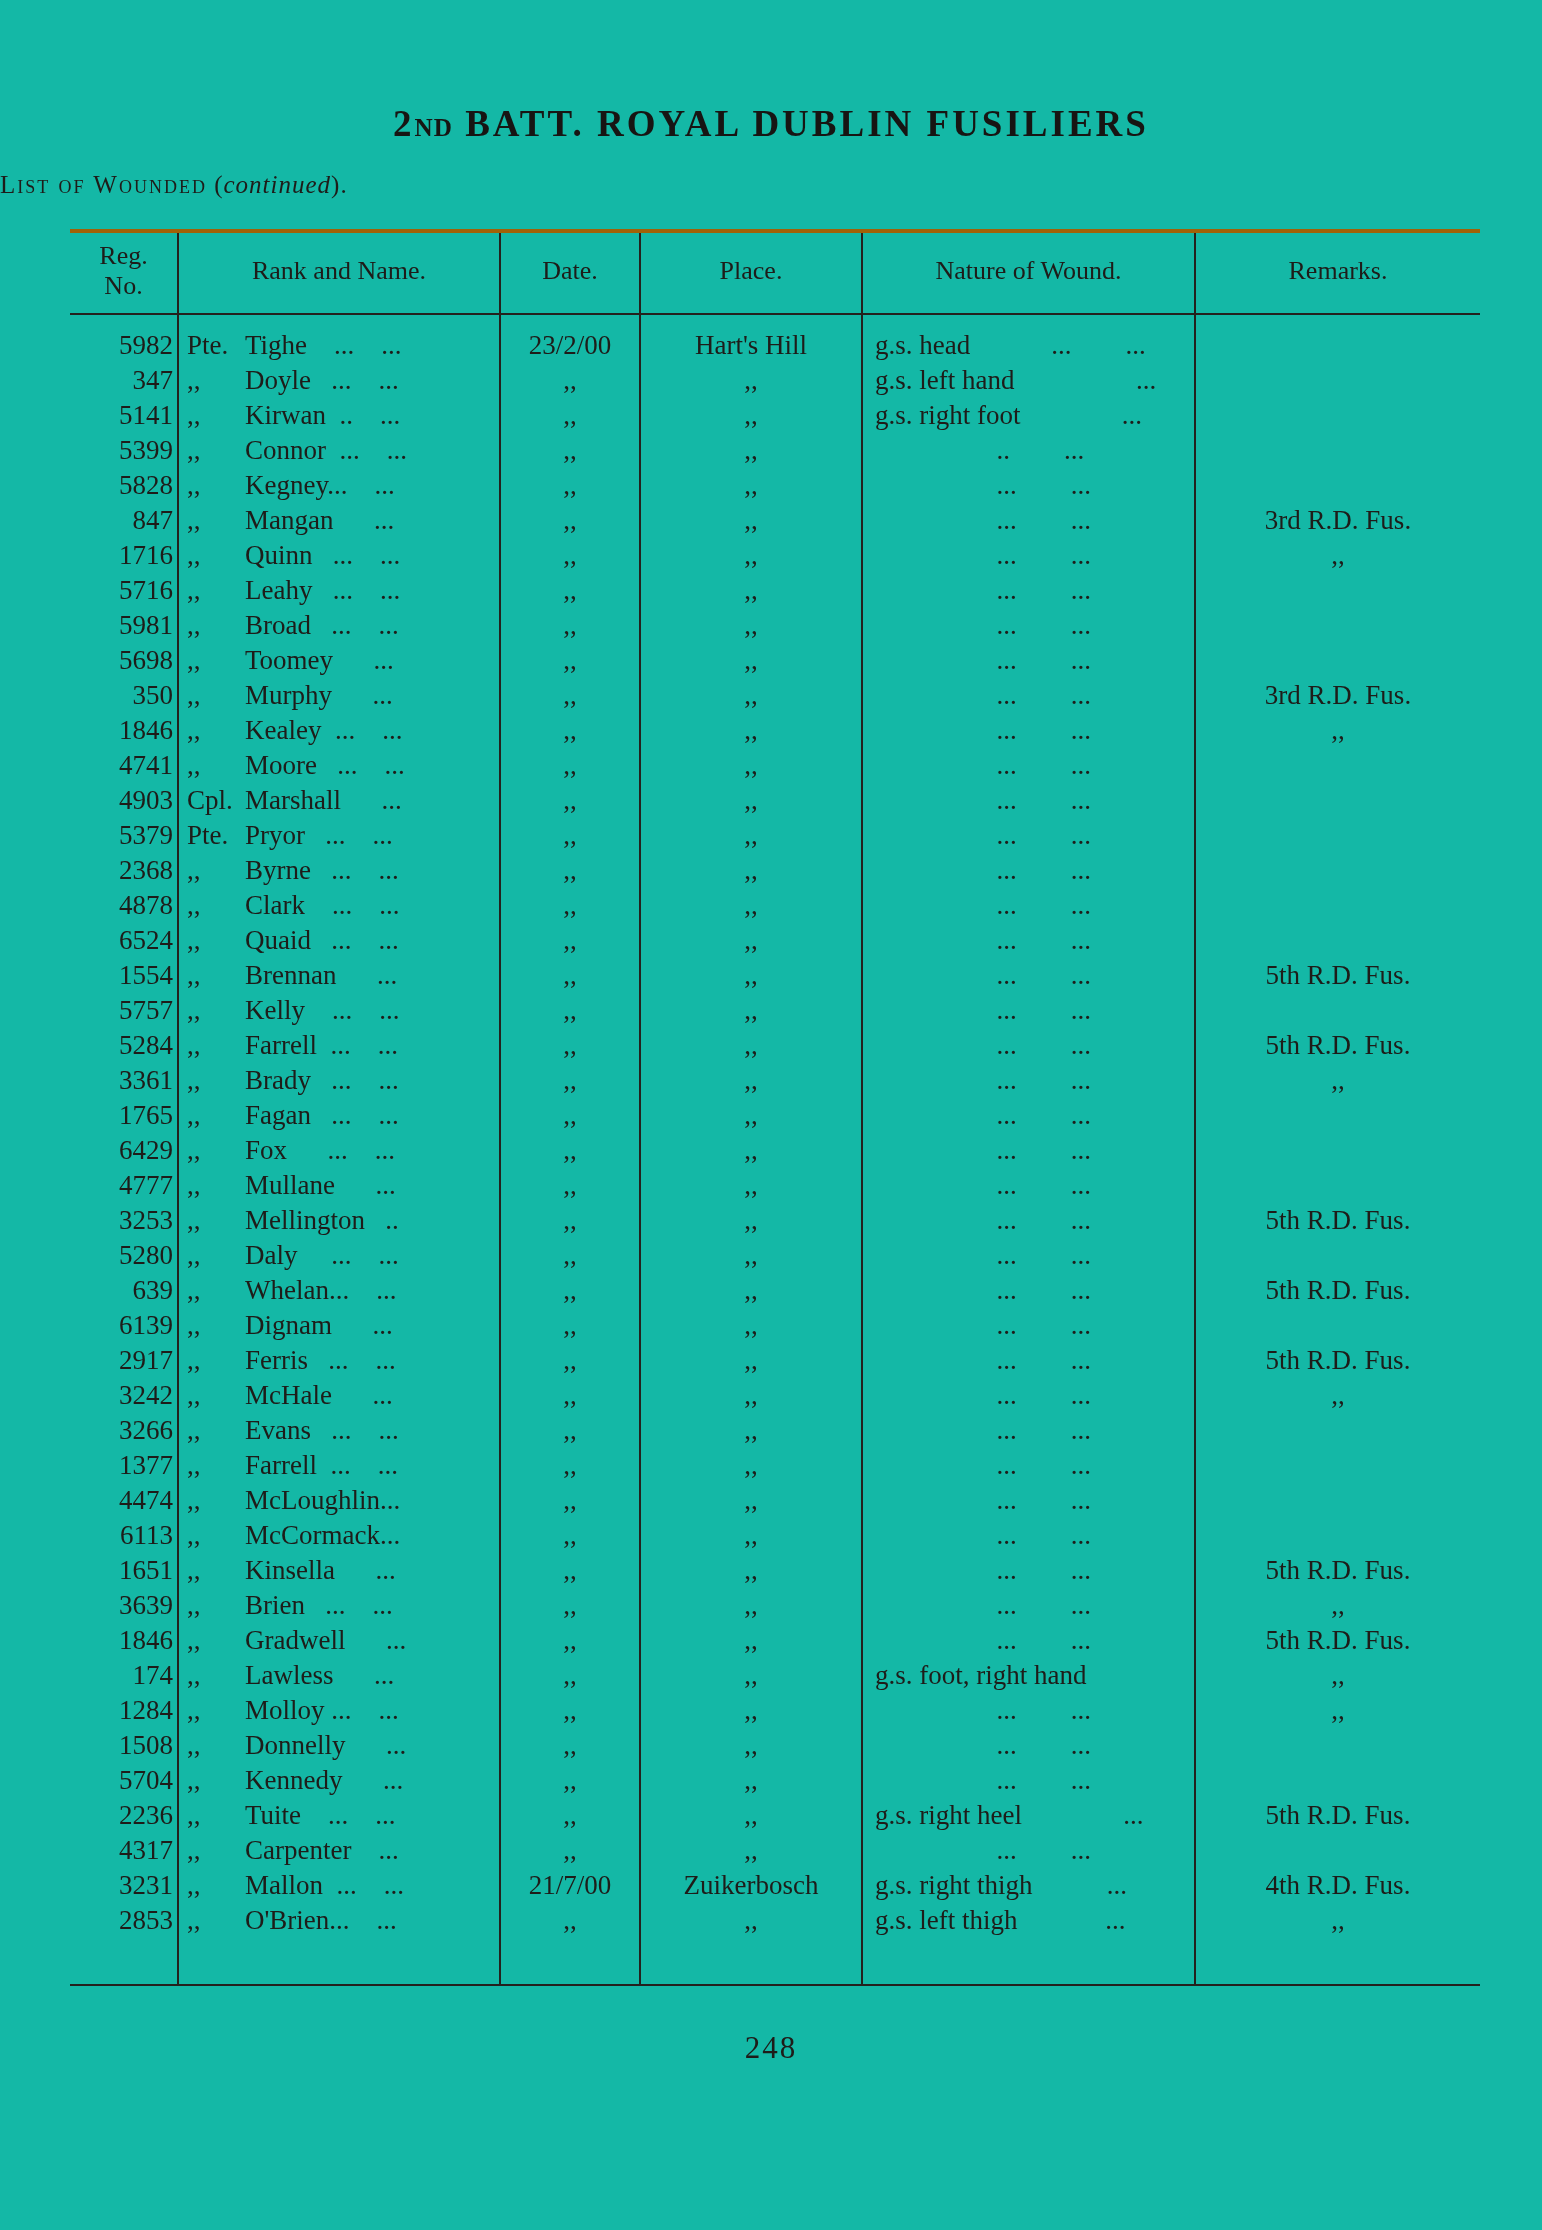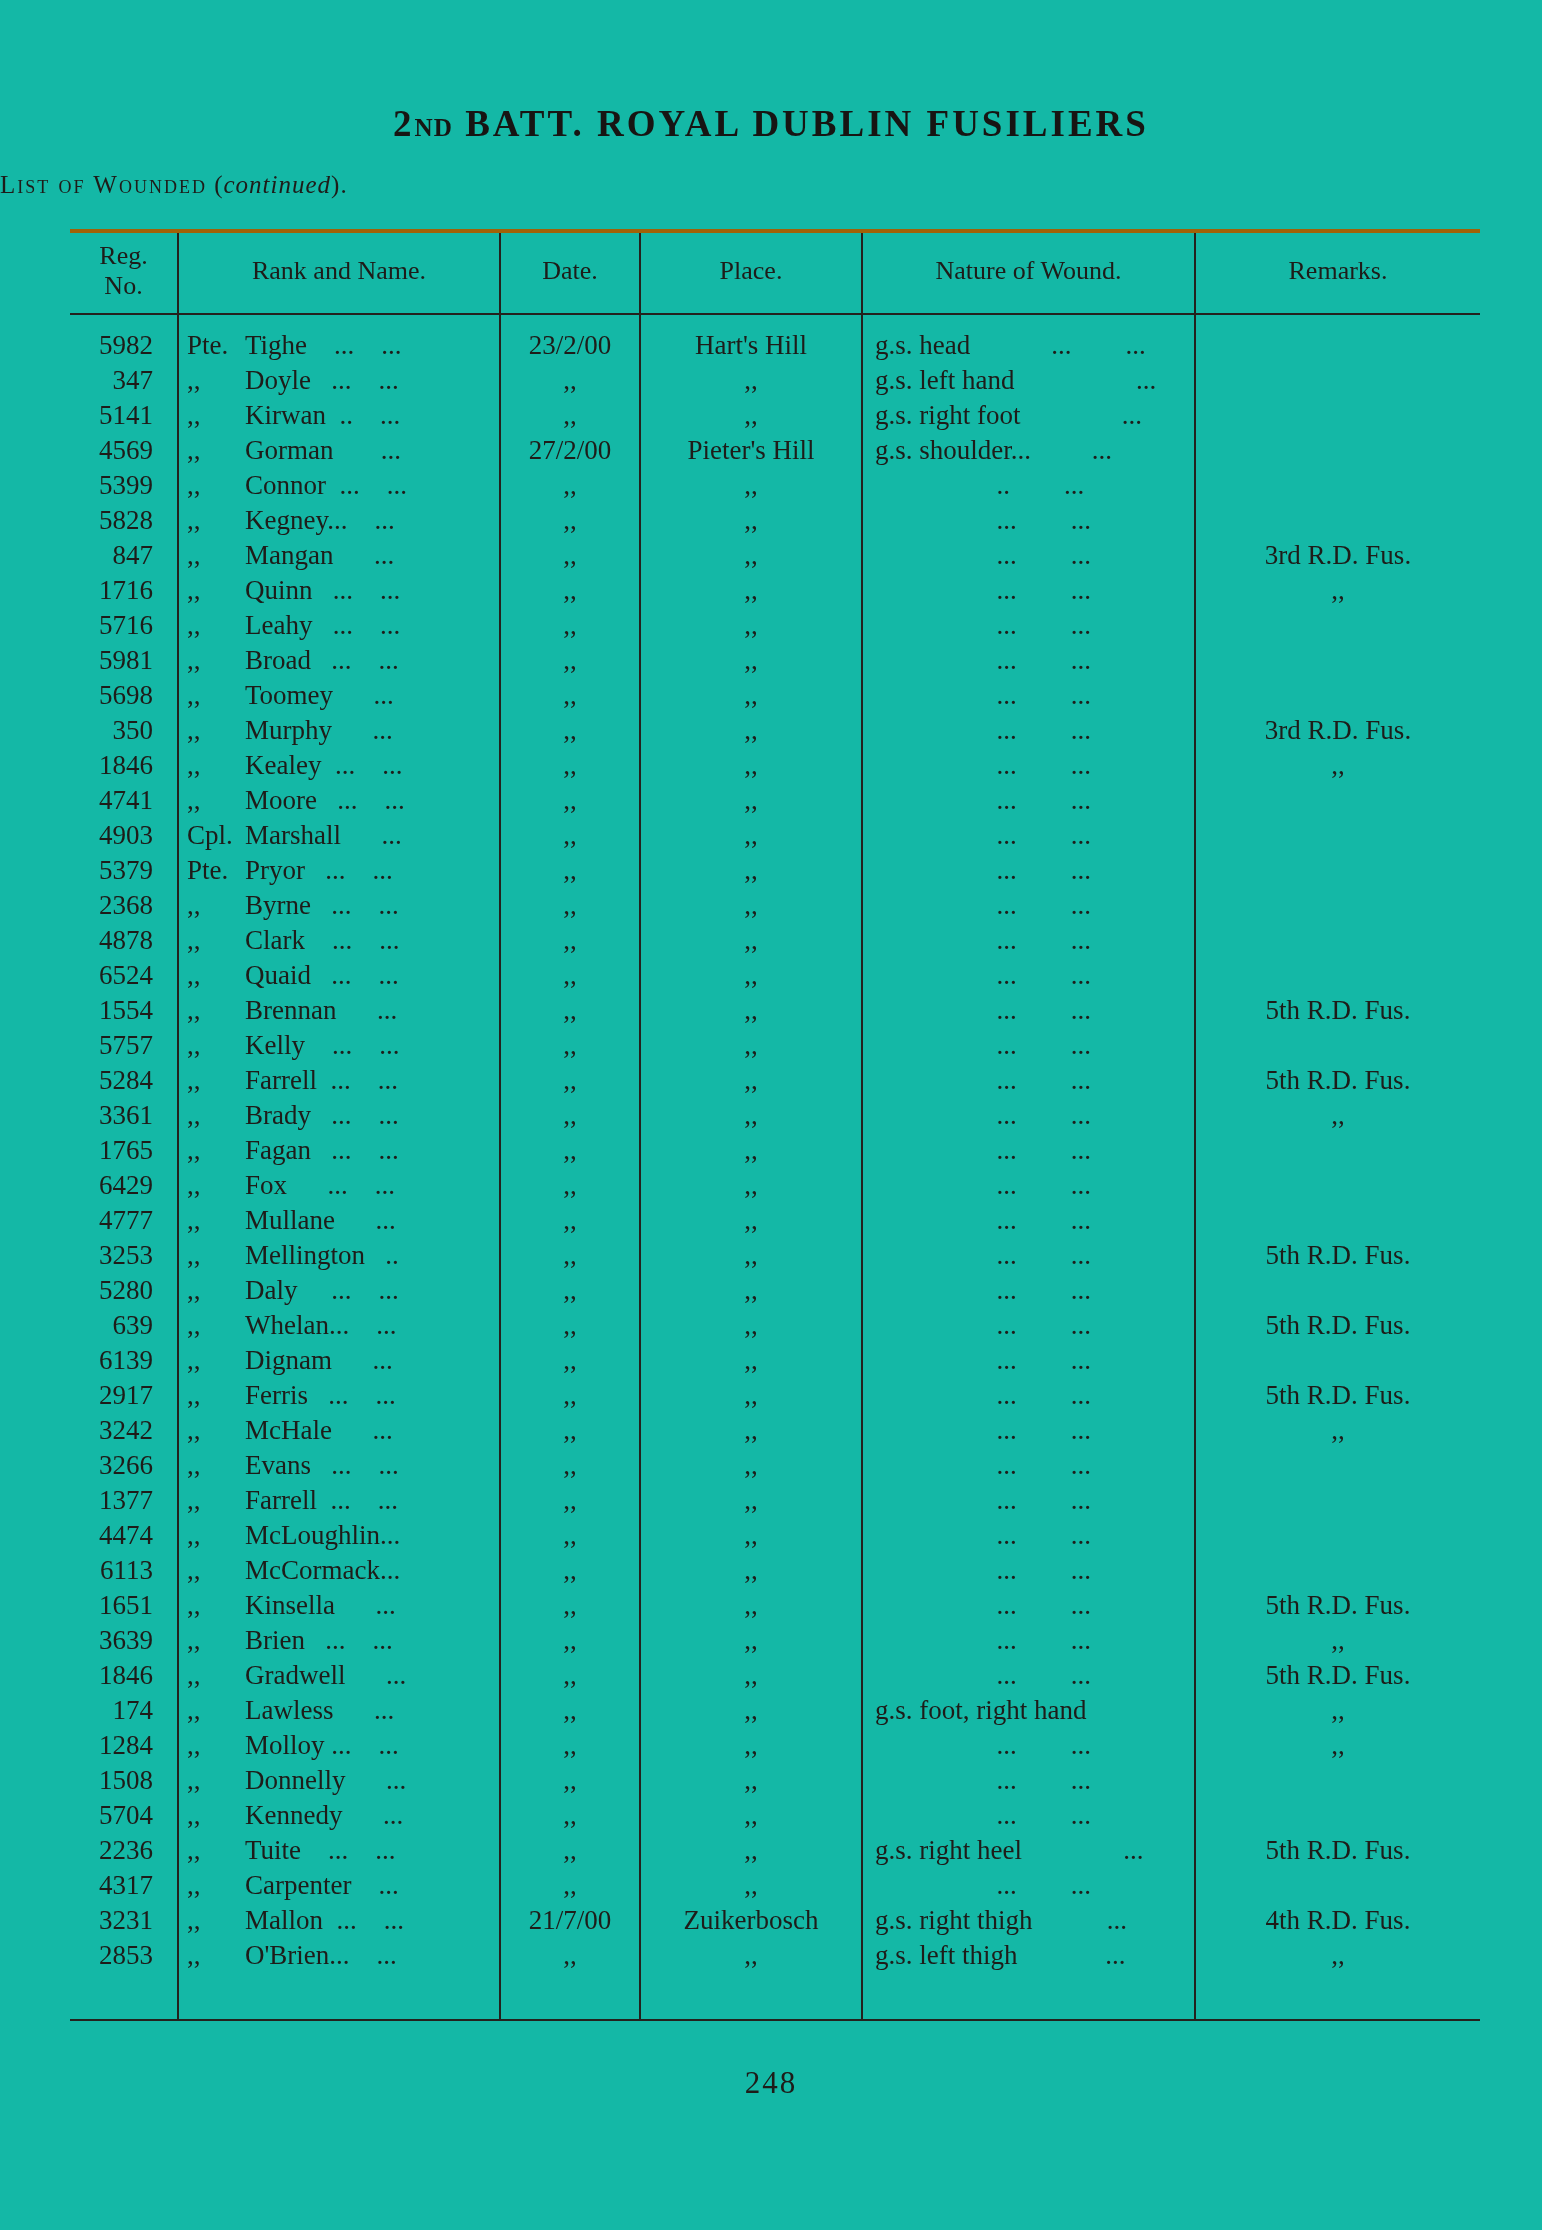--- a/index.html
+++ b/index.html
@@ -74,21 +74,21 @@
   }
   td {
     padding: 0 4px;
     line-height: 35px;
     vertical-align: top;
     overflow: hidden;
   }
   tbody tr:first-child td { padding-top: 13px; }
   td.reg {
     text-align: right;
-    padding-right: 24px;
+    padding-right: 4px;
   }
   td.name { text-align: left; padding-left: 8px; }
   td.name .rank {
     display: inline-block;
     width: 58px;
     white-space: pre;
   }
   td.name .nm { white-space: pre; }
   td.date, td.place, td.remarks { text-align: center; }
   td.wound {
@@ -153,28 +153,20 @@
           </tr>
           <tr>
             <td class="reg c1">5141</td>
             <td class="name c2"><span class="rank">,,</span><span class="nm">Kirwan  ..    ...</span></td>
             <td class="date c3">,,</td>
             <td class="place c4">,,</td>
             <td class="wound c5">g.s. right foot               ...</td>
             <td class="remarks"></td>
           </tr>
           <tr>
-            <td class="reg c1">4569</td>
-            <td class="name c2"><span class="rank">,,</span><span class="nm">Gorman       ...</span></td>
-            <td class="date c3">27/2/00</td>
-            <td class="place c4">Pieter's Hill</td>
-            <td class="wound c5">g.s. shoulder...         ...</td>
-            <td class="remarks"></td>
-          </tr>
-          <tr>
             <td class="reg c1">5399</td>
             <td class="name c2"><span class="rank">,,</span><span class="nm">Connor  ...    ...</span></td>
             <td class="date c3">,,</td>
             <td class="place c4">,,</td>
             <td class="wound c5">                  ..        ...</td>
             <td class="remarks"></td>
           </tr>
           <tr>
             <td class="reg c1">5828</td>
             <td class="name c2"><span class="rank">,,</span><span class="nm">Kegney...    ...</span></td>

